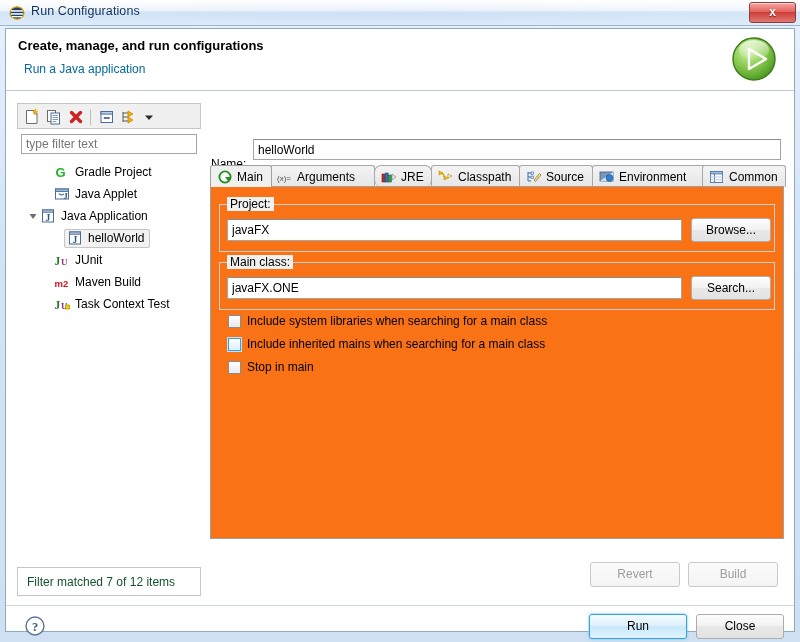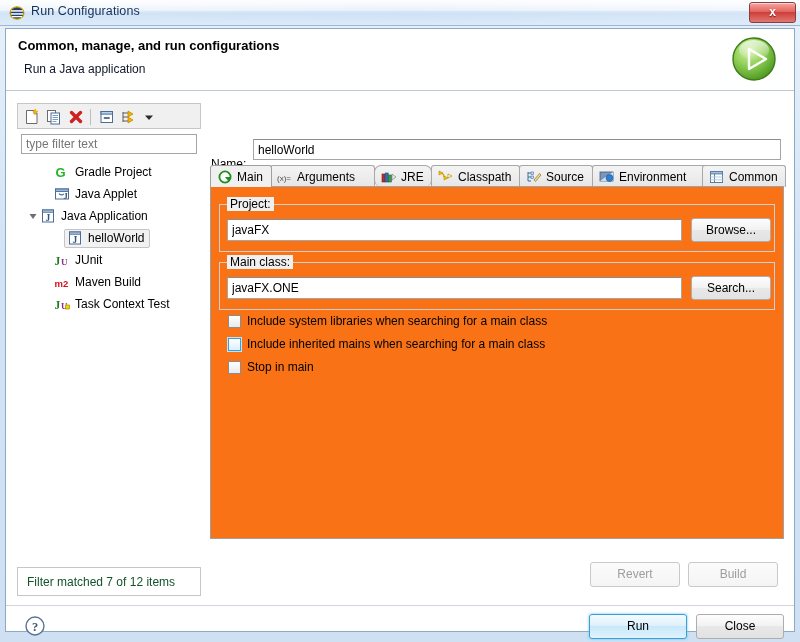--- a/index.html
+++ b/index.html
@@ -99,21 +99,21 @@
     position: absolute;
     left: 12px; top: 9px;
     font-size: 13px;
     font-weight: bold;
     color: #000000;
   }
   #header .hdr-sub {
     position: absolute;
     left: 18px; top: 33px;
     font-size: 12px;
-    color: #0f172a;
+    color: #0369a1;
   }
   #run-badge {
     position: absolute;
     right: 12px; top: 2px;
     width: 56px; height: 56px;
   }
 
   
   #left-panel {
     position: absolute;
@@ -406,21 +406,21 @@
     </span>
     <span class="title-text">Run Configurations</span>
     <div id="close-btn">
       <span class="x-glyph">x</span>
     </div>
   </div>
 
   <div id="client">
 
     <div id="header">
-      <div class="hdr-title">Common, manage, and run configurations</div>
+      <div class="hdr-title">Create, manage, and run configurations</div>
       <div class="hdr-sub">Run a Java application</div>
       <div id="run-badge">
         <svg width="56" height="56" viewBox="0 0 56 56">
           <defs>
             <radialGradient id="greenBall" cx="38%" cy="30%" r="72%">
               <stop offset="0%" stop-color="#d2f0a8"></stop>
               <stop offset="45%" stop-color="#96d45c"></stop>
               <stop offset="100%" stop-color="#4f9a22"></stop>
             </radialGradient>
             <linearGradient id="glossy" x1="0" y1="0" x2="0" y2="1">

